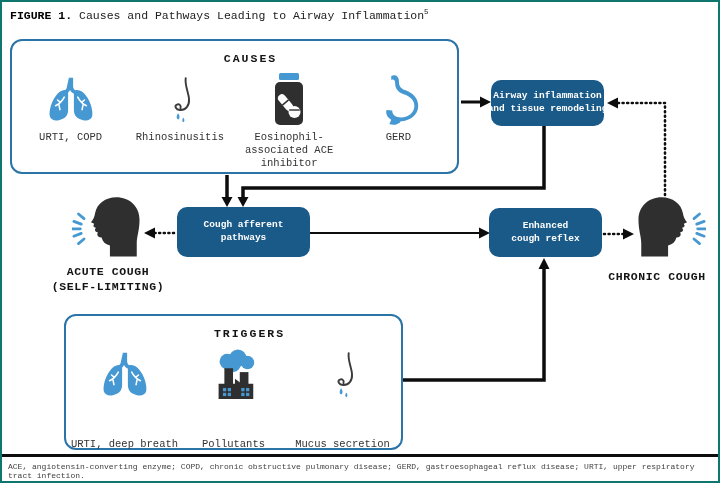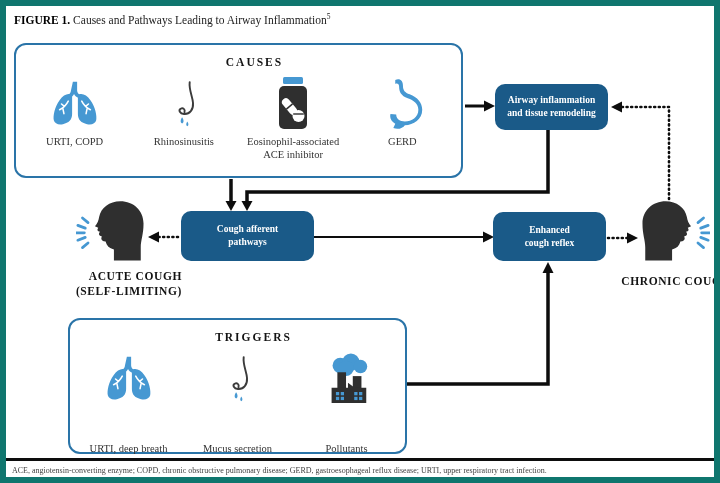--- a/index.html
+++ b/index.html
@@ -1,19 +1,19 @@
 <!DOCTYPE html>
 <html><head>
 <meta charset="utf-8">
 <style>
   html,body{margin:0;padding:0;background:#fff;}
   .canvas{
     position:relative;width:720px;height:483px;background:#ffffff;
-    font-family:Liberation Serif, serif;color:#1a1a1a;overflow:hidden;
-    border:6px solid #0f766e;box-sizing:border-box;
+    font-family:Liberation Mono, monospace;color:#1a1a1a;overflow:hidden;
+    border:2px solid #0f766e;box-sizing:border-box;
   }
   .fig-title{position:absolute;left:8px;top:6px;font-size:11.5px;color:#222;}
   .fig-title b{color:#000;}
   .fig-title sup{font-size:7.5px;}
 
   .connectors{position:absolute;left:0;top:0;pointer-events:none;}
 
   .panel{
     position:absolute;background:#fff;border:2px solid #2a74a8;border-radius:12px;
     box-sizing:border-box;
@@ -44,21 +44,21 @@
   .node div{white-space:nowrap;}
   .node-airway{left:489px;top:78px;width:113px;height:46px;}
   .node-afferent{left:175px;top:205px;width:133px;height:50px;}
   .node-enhanced{left:487px;top:206px;width:113px;height:49px;}
 
   .head{position:absolute;width:74px;height:62px;}
   .head-acute{left:70px;top:193px;}
   .head-chronic{left:630px;top:193px;transform:scaleX(-1);}
 
   .outcome{
-    position:absolute;text-align:right;font-size:11.5px;font-weight:bold;
+    position:absolute;text-align:center;font-size:11.5px;font-weight:bold;
     letter-spacing:0.6px;color:#141414;line-height:1.3;width:140px;
   }
   .outcome-acute{left:36px;top:263px;}
   .outcome-chronic{left:585px;top:268px;}
 
   .foot-rule{position:absolute;left:0;top:452px;width:720px;height:3px;background:#0d0d0d;}
   .footnote{
     position:absolute;left:6px;top:460px;width:712px;font-size:8px;color:#3f3f3f;
   }
 </style>
@@ -242,33 +242,20 @@
               <path d="M20,20 C18,24 15,27 11,29 M16,25.5 L13,23 M14.5,28 L15.5,33"></path>
               <path d="M34,20 C36,24 39,27 43,29 M38,25.5 L41,23 M39.5,28 L38.5,33"></path>
             </g>
           </svg>
         </span>
         <div class="item-label">URTI, deep breath</div>
       </div>
 
       <div class="panel-item">
         <span class="icon-slot">
-          <svg width="38" height="50" viewBox="0 0 40 50">
-            <path d="M26,2 C25,10 29,17 29.5,24 C30,31 26,36 20,35.5 C15.5,35.2 14,31.5 16.5,30 C19,28.7 21.5,30.5 20.5,33.5" fill="none" stroke="#3b3b3b" stroke-width="2" stroke-linecap="round"></path>
-            <g fill="#4698d2">
-              <path d="M18,39 c-2,3 -2,5.8 0,6.4 c2,-0.6 2,-3.4 0,-6.4 Z"></path>
-              <path d="M23.5,43.5 c-1.5,2.4 -1.5,4.4 0,4.9 c1.5,-0.5 1.5,-2.5 0,-4.9 Z"></path>
-            </g>
-          </svg>
-        </span>
-        <div class="item-label">Mucus secretion</div>
-      </div>
-
-      <div class="panel-item">
-        <span class="icon-slot">
           <svg width="52" height="54" viewBox="0 0 54 54">
             <g fill="#4698d2">
               <circle cx="20" cy="13" r="8"></circle>
               <circle cx="31" cy="9.5" r="9"></circle>
               <circle cx="41" cy="14" r="7"></circle>
               <circle cx="26" cy="16" r="8"></circle>
             </g>
             <g fill="#2f2f2f">
               <rect x="17" y="20" width="9" height="18"></rect>
               <rect x="33" y="24" width="9" height="14"></rect>
@@ -282,19 +269,32 @@
               <rect x="34.5" y="40.5" width="3.4" height="3.4"></rect>
                 <rect x="39.5" y="40.5" width="3.4" height="3.4"></rect>
               <rect x="34.5" y="45.5" width="3.4" height="3.4"></rect>
                 <rect x="39.5" y="45.5" width="3.4" height="3.4"></rect>
             </g>
           </svg>
         </span>
         <div class="item-label">Pollutants</div>
       </div>
 
+      <div class="panel-item">
+        <span class="icon-slot">
+          <svg width="38" height="50" viewBox="0 0 40 50">
+            <path d="M26,2 C25,10 29,17 29.5,24 C30,31 26,36 20,35.5 C15.5,35.2 14,31.5 16.5,30 C19,28.7 21.5,30.5 20.5,33.5" fill="none" stroke="#3b3b3b" stroke-width="2" stroke-linecap="round"></path>
+            <g fill="#4698d2">
+              <path d="M18,39 c-2,3 -2,5.8 0,6.4 c2,-0.6 2,-3.4 0,-6.4 Z"></path>
+              <path d="M23.5,43.5 c-1.5,2.4 -1.5,4.4 0,4.9 c1.5,-0.5 1.5,-2.5 0,-4.9 Z"></path>
+            </g>
+          </svg>
+        </span>
+        <div class="item-label">Mucus secretion</div>
+      </div>
+
     </div>
   </div>
 
   <div class="foot-rule"></div>
   <div class="footnote">ACE, angiotensin-converting enzyme; COPD, chronic obstructive pulmonary disease; GERD, gastroesophageal reflux disease; URTI, upper respiratory tract infection.</div>
 
 </div>
 
 </body></html>

